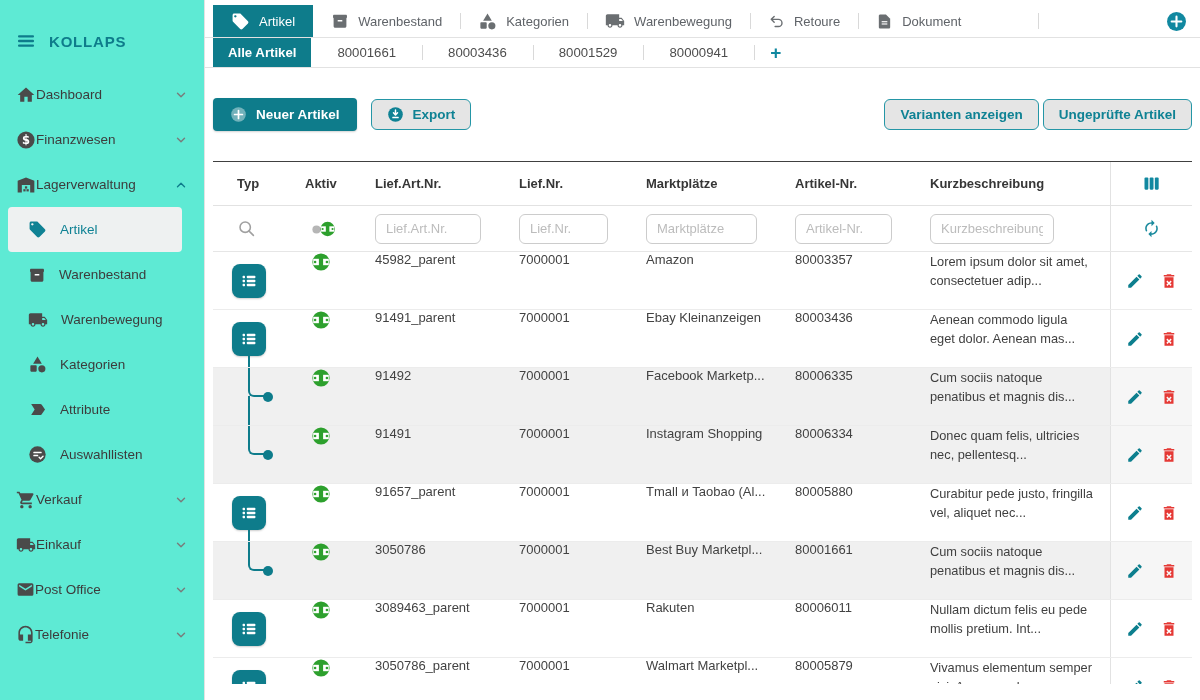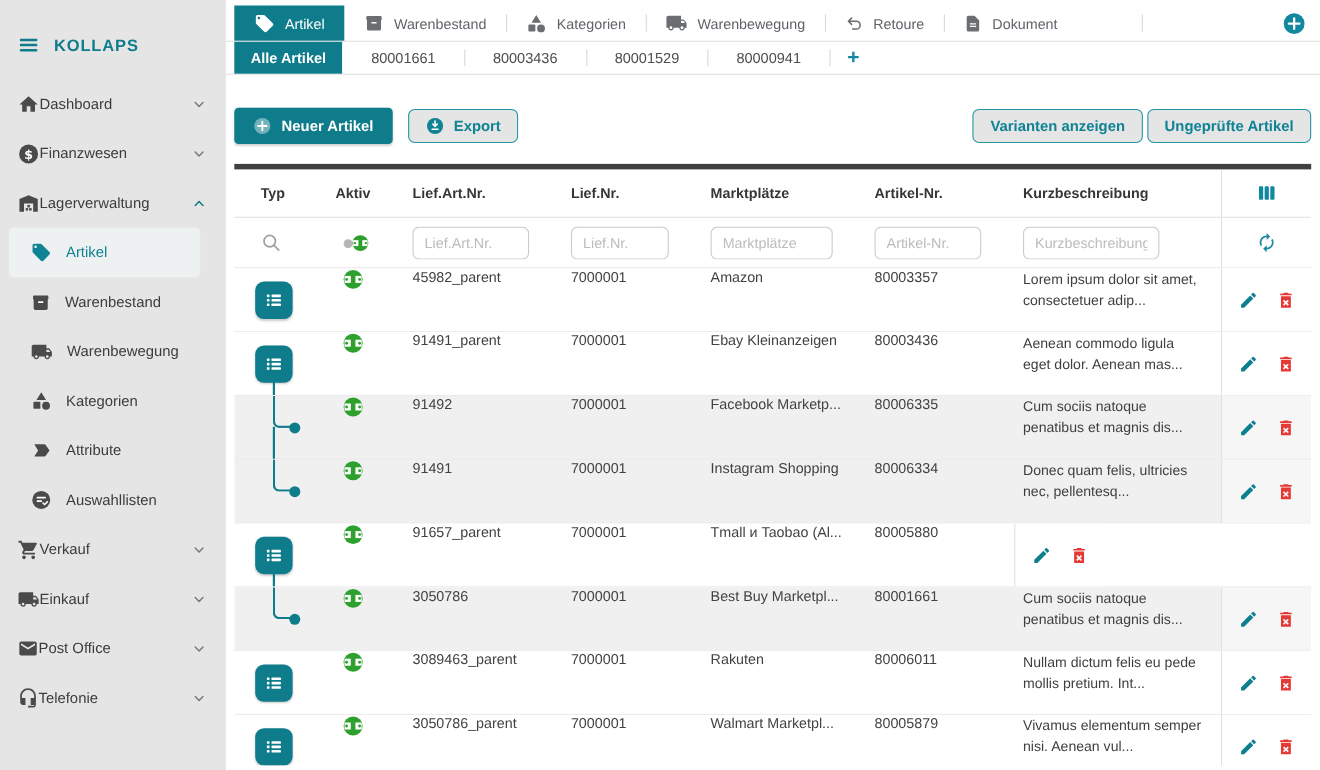--- a/index.html
+++ b/index.html
@@ -5,21 +5,21 @@
   :root{
     --teal:#0e7c8b; --teal-bright:#1188a0; --green:#2da02d; --red:#e53935;
     --ink:#3c3c3c; --ink2:#4a4a4a; --muted:#5f6368; --line:#e2e2e2; --line2:#ececec;
   }
   *{box-sizing:border-box;margin:0;padding:0}
   html,body{width:1200px;height:700px;overflow:hidden;background:#fff;
     font-family:"Liberation Sans",sans-serif;-webkit-font-smoothing:antialiased}
   body{display:flex}
 
   
-  .sidebar{width:205px;min-width:205px;height:700px;border-right:1px solid var(--line);background:#e5e5e5}
+  .sidebar{width:205px;min-width:205px;height:700px;border-right:1px solid var(--line);background:#5eead4}
   .brand-row{display:flex;align-items:center;gap:13px;padding:31px 14px 21px 16px}
   .brand{color:var(--teal);font-weight:bold;font-size:15px;letter-spacing:.8px}
   .side-item{display:flex;align-items:center;height:45px;padding:0 16px;cursor:pointer}
   .side-label{font-size:13.5px;color:var(--ink);flex:1;white-space:nowrap}
   .side-icn{color:#4a4a4a;display:flex}
   .chev{margin-left:auto;color:#7a7a7a;display:flex}
   .chev.teal{color:var(--teal)}
   .side-sub{display:flex;align-items:center;height:45px;margin:0 22px 0 8px;padding-left:20px;gap:13px;border-radius:4px;cursor:pointer}
   .side-sub.active{background:#eef1f1}
   .side-sub.active .side-label,.side-sub.active .side-icn{color:#0f8294}
@@ -50,21 +50,21 @@
   button{font-family:inherit;cursor:pointer}
   .btn-primary{background:var(--teal);color:#fff;border:none;border-radius:4px;height:33px;padding:0 17px;
     display:flex;align-items:center;gap:9px;font-size:13.5px;font-weight:bold;box-shadow:0 1px 2px rgba(0,0,0,.18)}
   .btn-outline{background:#e5e5e5;color:#0f8294;border:1.5px solid #2496a6;border-radius:6px;height:31px;padding:0 15px;
     display:flex;align-items:center;gap:9px;font-size:13.5px;font-weight:bold}
   .btn-primary .icn,.btn-outline .icn{display:flex;color:#0f8294}
   .ml14{margin-left:14px}
   .toolbar-right{margin-left:auto;display:flex;gap:4px}
 
   
-  .table{margin:4px 8px;border-top:5px solid #404040;position:relative;flex:1;overflow:hidden}
+  .table{margin:16px 8px;border-top:1px solid #404040;position:relative;flex:1;overflow:hidden}
   .thead{display:flex;align-items:center;height:44px;border-bottom:1px solid var(--line);font-size:13px;font-weight:bold;color:#363636}
   .tfilter{display:flex;align-items:center;height:46px;border-bottom:1px solid #e6e6e6}
   .trow{display:flex;align-items:flex-start;height:58px;border-bottom:1px solid var(--line2);background:#fff;font-size:13px;color:#424242}
   .trow.child{background:#f0f0f0}
   .cell{padding-left:8px;white-space:nowrap;overflow:hidden}
   .col-typ{width:84px;height:100%;position:relative;display:flex;align-items:center;padding-left:0}
   .thead .col-typ{padding-left:24px;display:block;height:auto;line-height:normal}
   .tfilter .col-typ{padding-left:24px}
   .col-aktiv{width:70px;display:flex;align-items:center;padding-left:14px}
   .thead .col-aktiv{padding-left:8px;display:block}
@@ -626,20 +626,21 @@
                 <rect x="7.9" y="2.6" width="4.2" height="14.8" rx="2.1" fill="#2da02d"></rect>
                 <circle cx="4.1" cy="10" r="1.3" fill="#2da02d"></circle>
                 <circle cx="15.9" cy="10" r="1.3" fill="#2da02d"></circle>
               </svg>
             </span>
           </div>
           <div class="cell col-lan">91657_parent</div>
           <div class="cell col-ln">7000001</div>
           <div class="cell col-mp">Tmall и Taobao (Al...</div>
           <div class="cell col-an">80005880</div>
+          <div class="cell col-kb">Curabitur pede justo, fringilla vel, aliquet nec...</div>
           <div class="col-act">
             <button class="icon-btn">
               <span class="icn">
                 <svg width="18" height="18" viewBox="0 0 24 24" fill="#0d7f8e">
                   <path d="M3 17.25V21h3.75L17.81 9.94l-3.75-3.75L3 17.25zM20.71 7.04c.39-.39.39-1.02 0-1.41l-2.34-2.34a1 1 0 0 0-1.41 0l-1.83 1.83 3.75 3.75 1.83-1.83z"></path>
                 </svg>
               </span>
             </button>
             <button class="icon-btn">
               <span class="icn">

